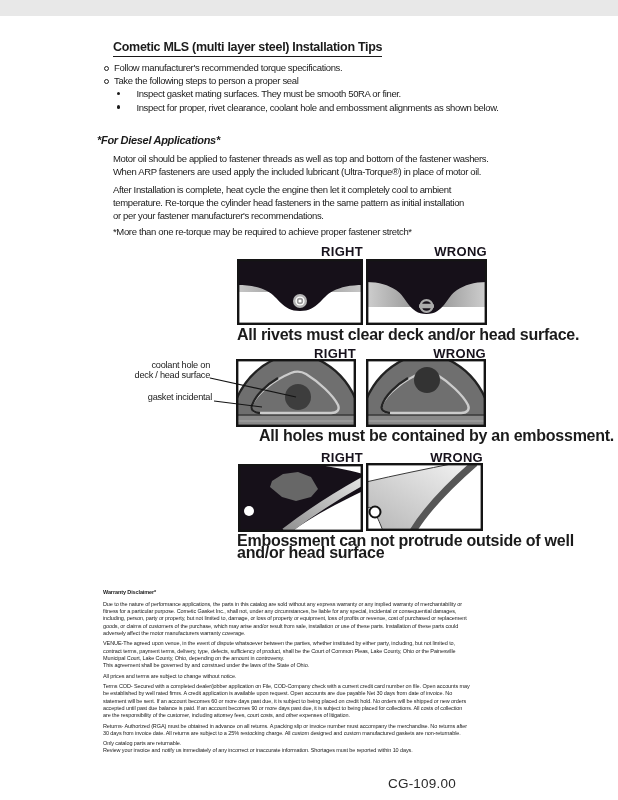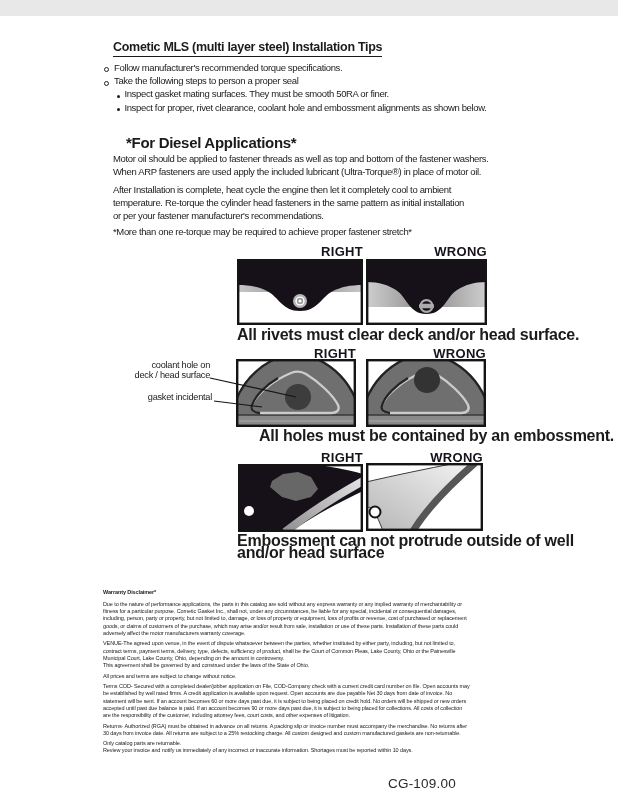--- a/index.html
+++ b/index.html
@@ -10,29 +10,29 @@
     color:#1b1b1b;
   }
   .abs { position:absolute; }
 
   .title {
     left:113px; top:24px; font-size:12.5px; font-weight:bold;
     letter-spacing:-0.3px; border-bottom:1.6px solid #1a1a1a; padding-bottom:2px;
     white-space:nowrap;
   }
   .bullets { left:104px; top:45px; }
-  .b-row { display:flex; align-items:center; font-size:9.5px;
+  .b-row { display:flex; align-items:flex-start; font-size:9.5px;
     letter-spacing:-0.35px; line-height:13.2px; white-space:nowrap; }
   .ring { flex:0 0 auto; width:3px; height:3px; border:1px solid #222;
     border-radius:50%; margin:4.6px 5px 0 0; }
-  .sub { margin-left:13px; }
+  .sub { margin-left:13px;gap:12px; }
   .dot { flex:0 0 auto; width:3.4px; height:3.4px; background:#1b1b1b;
     border-radius:50%; margin:4.6px 4px 0 0; }
 
-  .h2 { left:126px; font-size:15px; font-weight:bold; letter-spacing:-0.3px; white-space:nowrap; }
+  .h2 { left:97px; font-size:11px; font-weight:bold; letter-spacing:-0.3px; white-space:nowrap;font-style:italic; }
   .para { left:113px; font-size:9.5px; letter-spacing:-0.35px;
     line-height:13px; white-space:pre-line; width:440px; }
 
   .dw-label { font-size:13px; font-weight:600; letter-spacing:0.3px;
     text-align:right; color:#17121c; }
   .caption { font-size:16px; font-weight:700; letter-spacing:-0.25px;
     white-space:pre-line; line-height:11.5px; }
 
   .annot { font-size:9.2px; letter-spacing:-0.25px; line-height:9.6px;
     text-align:right; white-space:pre-line; }

